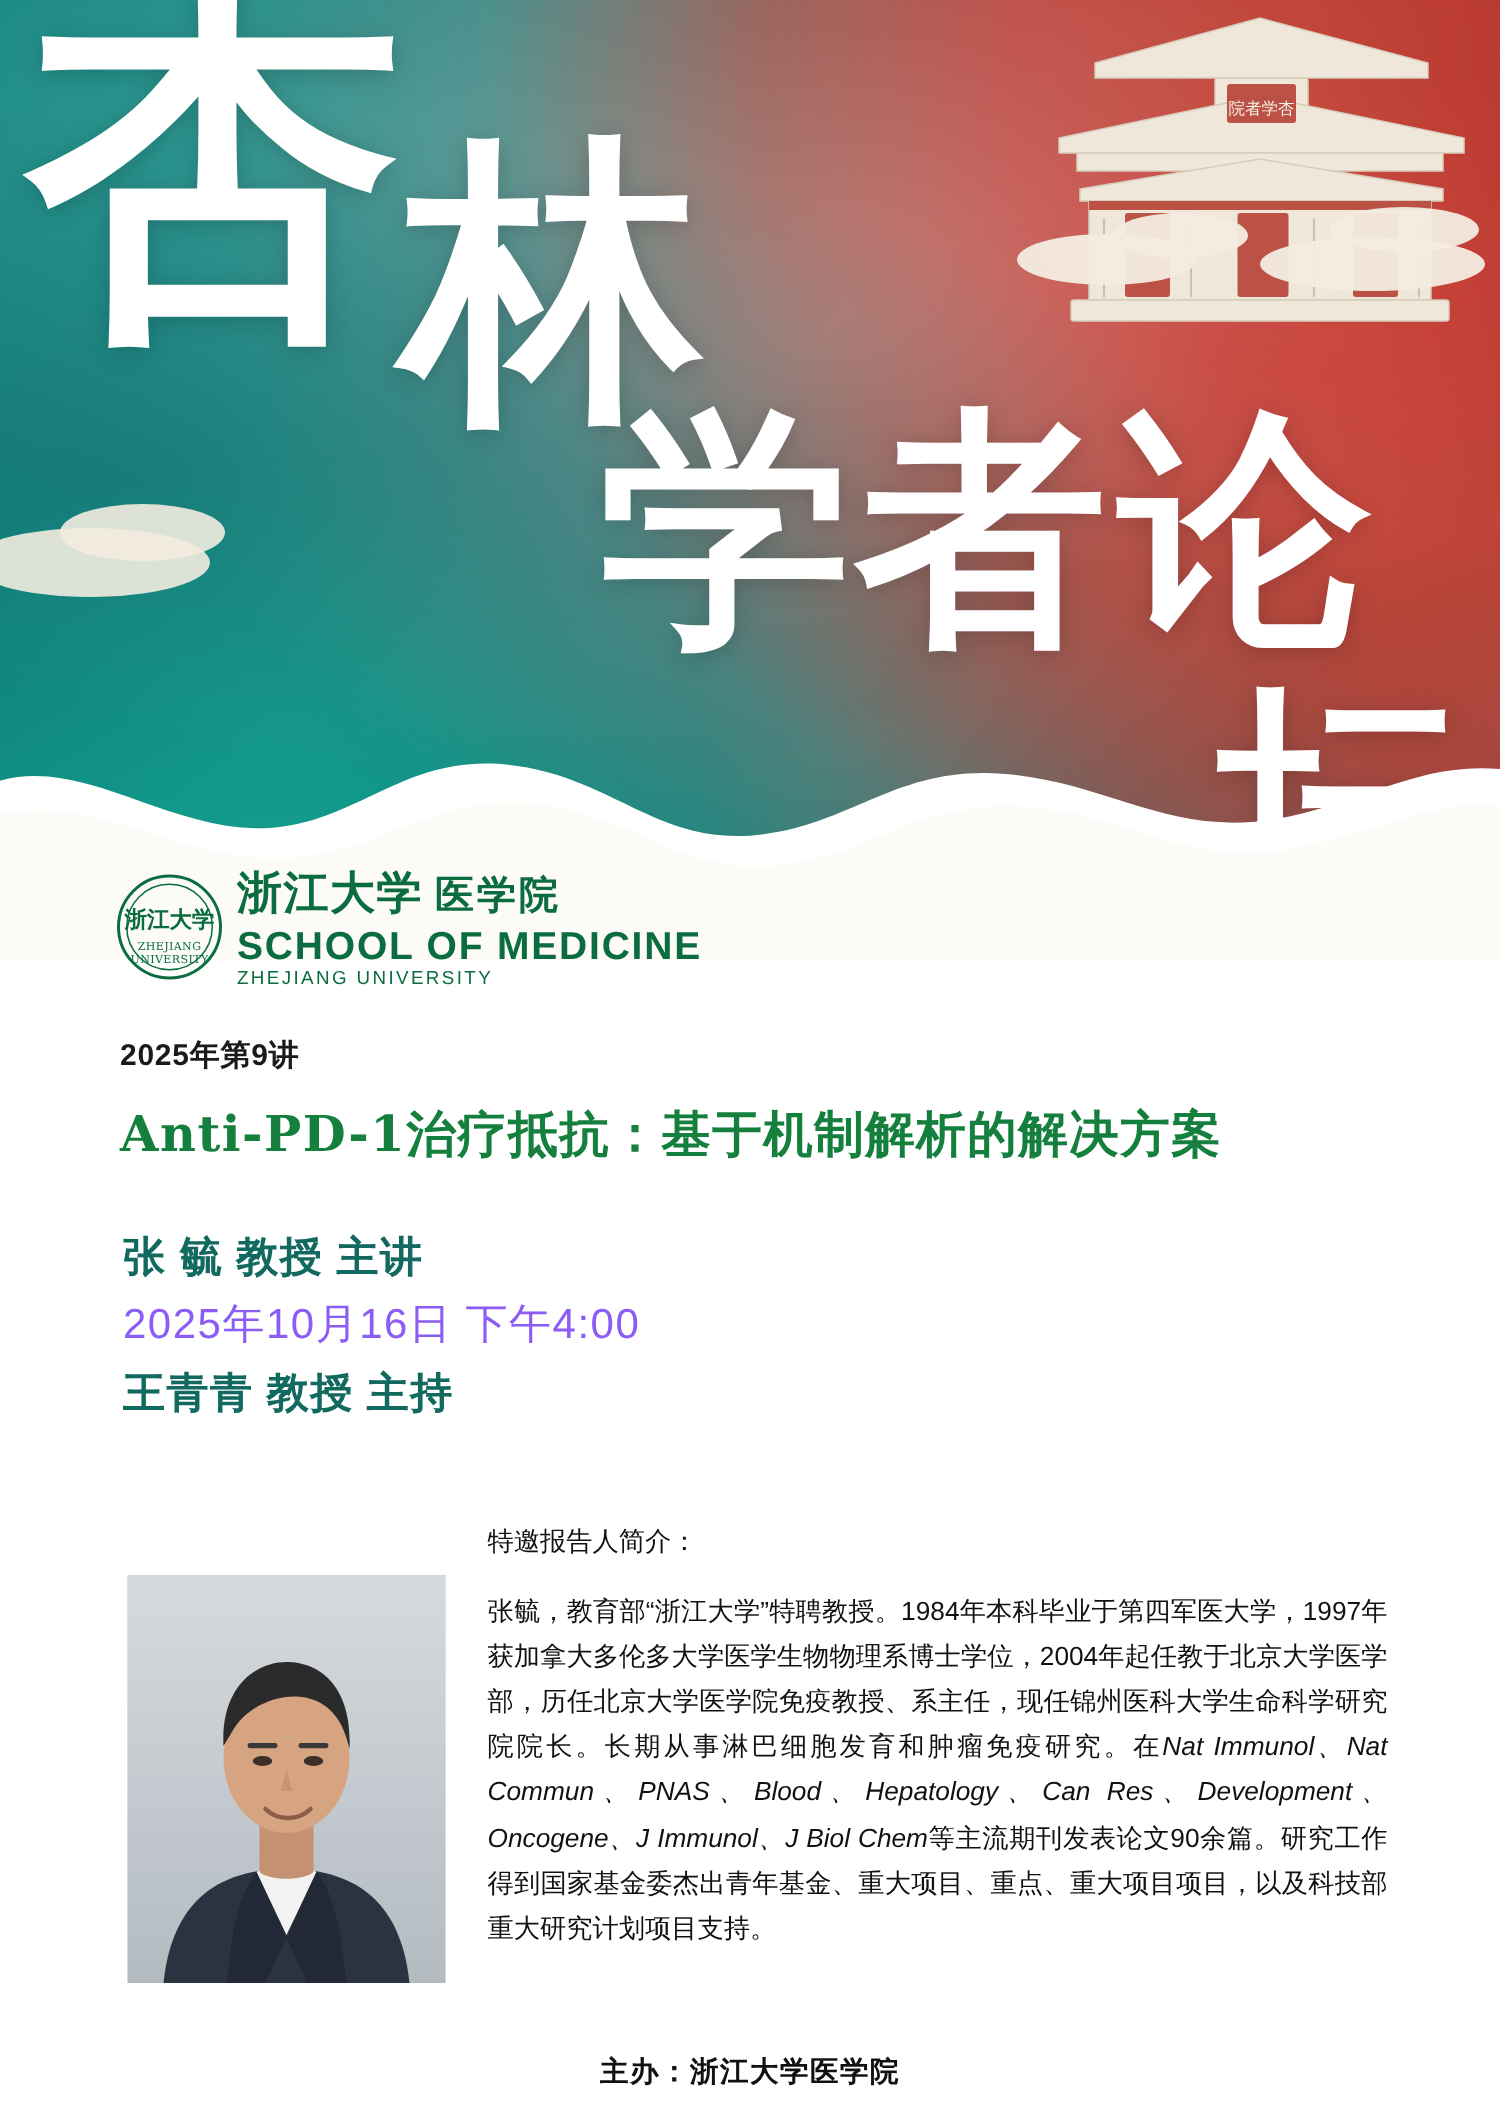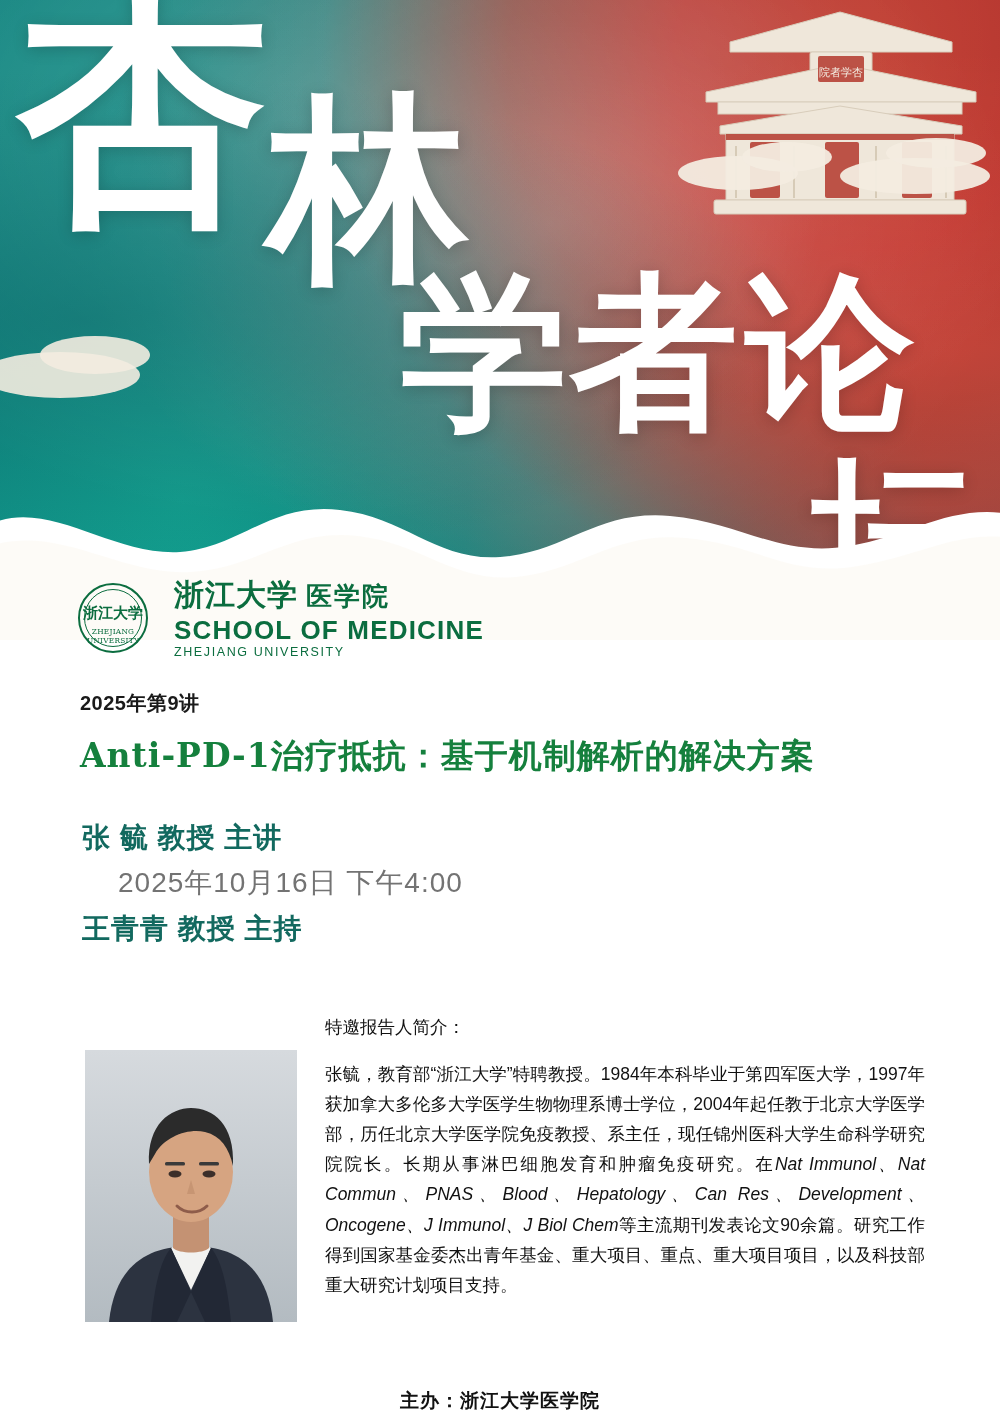--- a/index.html
+++ b/index.html
@@ -51,21 +51,21 @@
   .c-xue { left:400px; top:268px; font-size:168px;}
   .c-zhe { left:570px; top:268px; font-size:168px;}
   .c-lun { left:746px; top:268px; font-size:168px;}
   .c-tan { left:812px; top:452px; font-size:168px;}
 
   
   .temple{position:absolute;right:10px;top:6px;width:300px;height:220px;}
   .cloud{position:absolute;border-radius:50%;background:#f3ece0;opacity:.95;}
 
   
-  .logo-block{position:absolute;left:78px;top:575px;display:flex;align-items:center;gap:26px;}
+  .logo-block{position:absolute;left:78px;top:575px;display:flex;align-items:center;gap:10px;}
   .logo-seal{
     width:66px;height:66px;border-radius:50%;
     border:2.5px solid #0b6d3f;position:relative;flex:none;
     display:flex;align-items:center;justify-content:center;
   }
   .logo-seal .inner{
     position:absolute;inset:4px;border-radius:50%;border:1px solid #0b6d3f;
   }
   .logo-seal .sealtext{
     font-size:9px;color:#0b6d3f;font-family:"DejaVu Serif",serif;letter-spacing:.3px;
@@ -81,38 +81,38 @@
   
   .issue{position:absolute;left:80px;top:690px;font-size:20px;font-weight:700;color:#1a1a1a;letter-spacing:.5px;}
   .talk-title{
     position:absolute;left:80px;top:735px;width:860px;
     font-size:33px;font-weight:700;color:#15803d;
     font-family:"DejaVu Serif","Liberation Serif",serif;
     letter-spacing:1px;line-height:1.25;
   }
   .meta{position:absolute;left:82px;top:815px;width:700px;color:#12695f;}
   .meta div{font-size:28px;line-height:1.62;letter-spacing:1px;font-weight:600;}
-  .meta .plain{font-weight:500;color:#737373;margin-left:36px;}
+  .meta .plain{font-weight:500;color:#8b5cf6;}
 
   
   .photo{
     position:absolute;left:85px;top:1050px;width:212px;height:272px;
     background:linear-gradient(180deg,#cfd4d8 0%,#bfc6cb 55%,#b6bec4 100%);
     overflow:hidden;
   }
   .photo svg{display:block;width:100%;height:100%;}
   .bio{
     position:absolute;left:325px;top:1012px;width:600px;
     font-size:17.5px;line-height:1.72;color:#111;text-align:justify;
   }
   .bio .lead{display:block;margin-bottom:17px;}
   .bio i{font-style:italic;}
   .host{
     position:absolute;left:0;right:0;top:1368px;text-align:center;
-    font-size:19px;font-weight:700;color:#111;letter-spacing:1px;margin-top:20px;
+    font-size:19px;font-weight:700;color:#111;letter-spacing:1px;
   }
 </style>
 </head>
 <body>
 
 <div class="poster">
 
   <div class="banner">
     <div class="wash"></div>
     <div class="wash2"></div>

